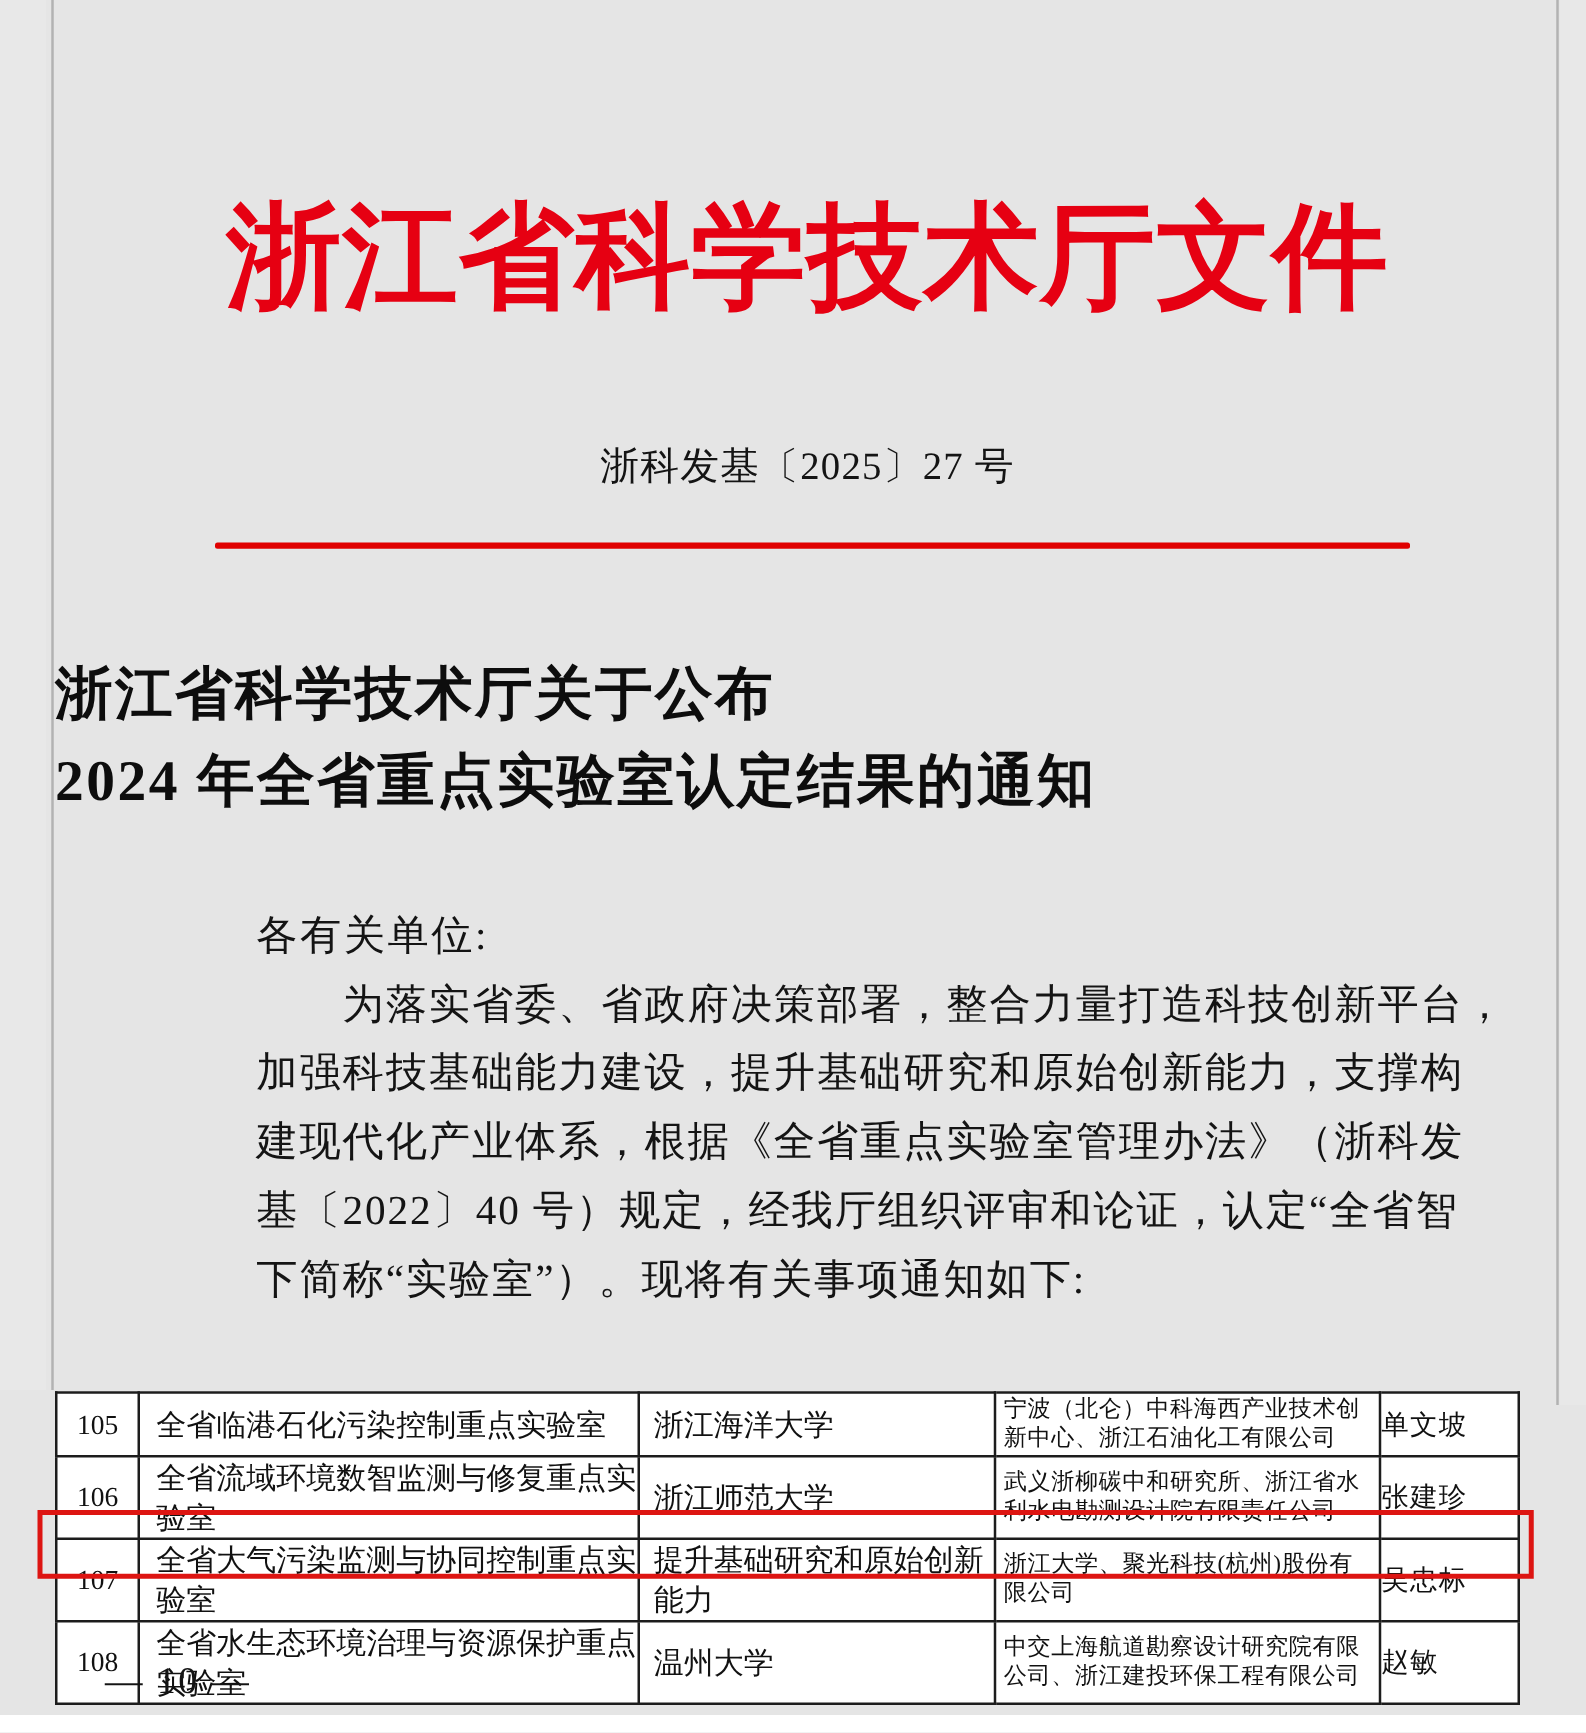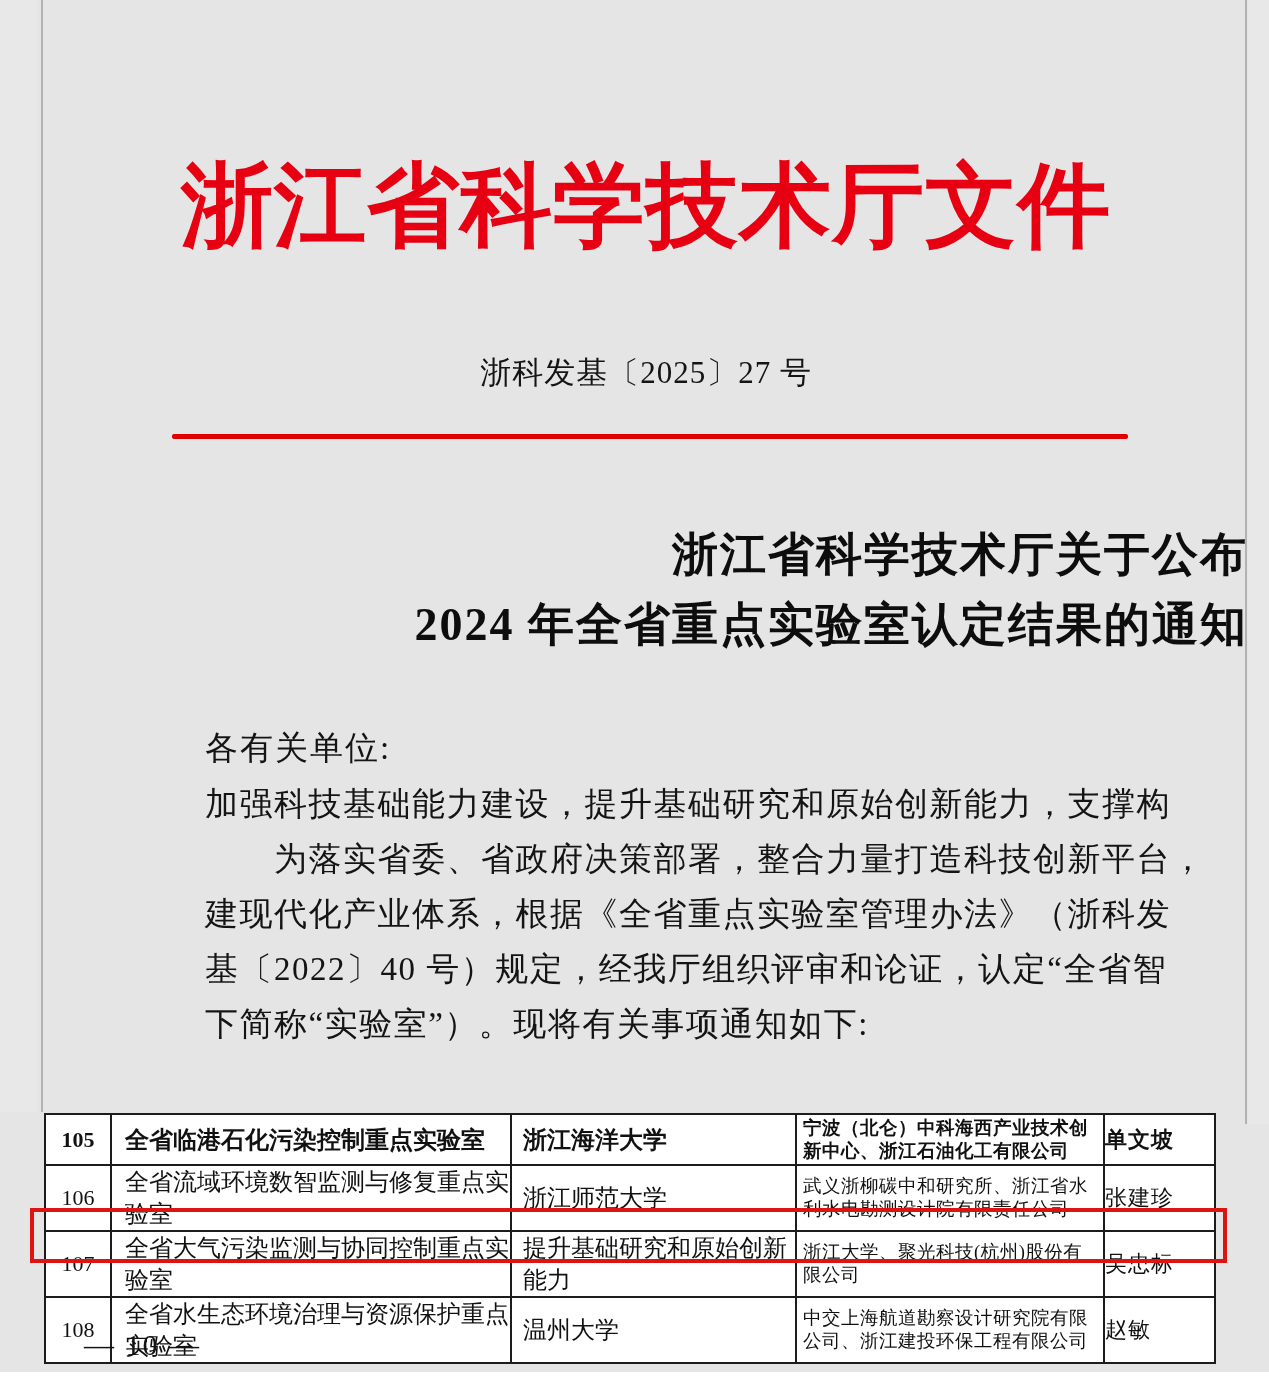--- a/index.html
+++ b/index.html
@@ -53,21 +53,21 @@
     font-family: Liberation Serif, serif;
   }
   .red-divider {
     position: absolute; left: 128px; top: 434px;
     width: 956px; height: 5px;
     background: #e00000;
     border-radius: 2px;
   }
   .notice-title {
     position: absolute; left: 0; width: 100%;
-    text-align: right;
+    text-align: left;
     font-size: 46px;
     font-weight: 700;
     letter-spacing: 2px;
     color: #0d0d0d;
     white-space: nowrap;
   }
   .notice-line1 { top: 524px; }
   .notice-line2 { top: 594px; }
 
   .salutation {
@@ -95,21 +95,21 @@
     border-collapse: collapse;
     table-layout: fixed;
     width: 1170px;
     background: #ffffff;
   }
   table.results td {
     border: 2px solid #1c1c1c;
     vertical-align: middle;
     overflow: hidden;
   }
-  tr.r0 td { height: 51px; font-weight: bold; }
+  tr.r0 td { height: 51px; }
   tr.r1 td { height: 48px; }
   tr.r2 td { height: 50px; }
   tr.r3 td { height: 50px; }
   td.c-num   { text-align: center; font-size: 22px; }
   td.c-lab   { padding-left: 13px; font-size: 24px; letter-spacing: 0px; }
   td.c-inst  { padding-left: 11px; font-size: 24px; }
   td.c-part  { padding: 1px 6px 1px 6px; font-size: 18.5px; line-height: 23px; letter-spacing: 0.5px; }
   td.c-pers  { font-size: 22px; letter-spacing: 1px; }
 
   .highlight-box {
@@ -137,22 +137,22 @@
   <div class="page-edge edge-right"></div>
 
   <div class="content">
     <div class="letterhead">浙江省科学技术厅文件</div>
     <div class="doc-number">浙科发基〔2025〕27 号</div>
     <div class="red-divider"></div>
     <div class="notice-title notice-line1">浙江省科学技术厅关于公布</div>
     <div class="notice-title notice-line2">2024 年全省重点实验室认定结果的通知</div>
     <div class="salutation">各有关单位:</div>
     <div class="body-paragraph">
+      <div class="body-line indent">为落实省委、省政府决策部署，整合力量打造科技创新平台，</div>
       <div class="body-line">加强科技基础能力建设，提升基础研究和原始创新能力，支撑构</div>
-      <div class="body-line indent">为落实省委、省政府决策部署，整合力量打造科技创新平台，</div>
       <div class="body-line">建现代化产业体系，根据《全省重点实验室管理办法》（浙科发</div>
       <div class="body-line">基〔2022〕40 号）规定，经我厅组织评审和论证，认定“全省智</div>
       <div class="body-line">下简称“实验室”）。现将有关事项通知如下:</div>
     </div>
   </div>
 
   <div class="table-wrap">
     <table class="results">
       <colgroup>
         <col style="width:66px">

